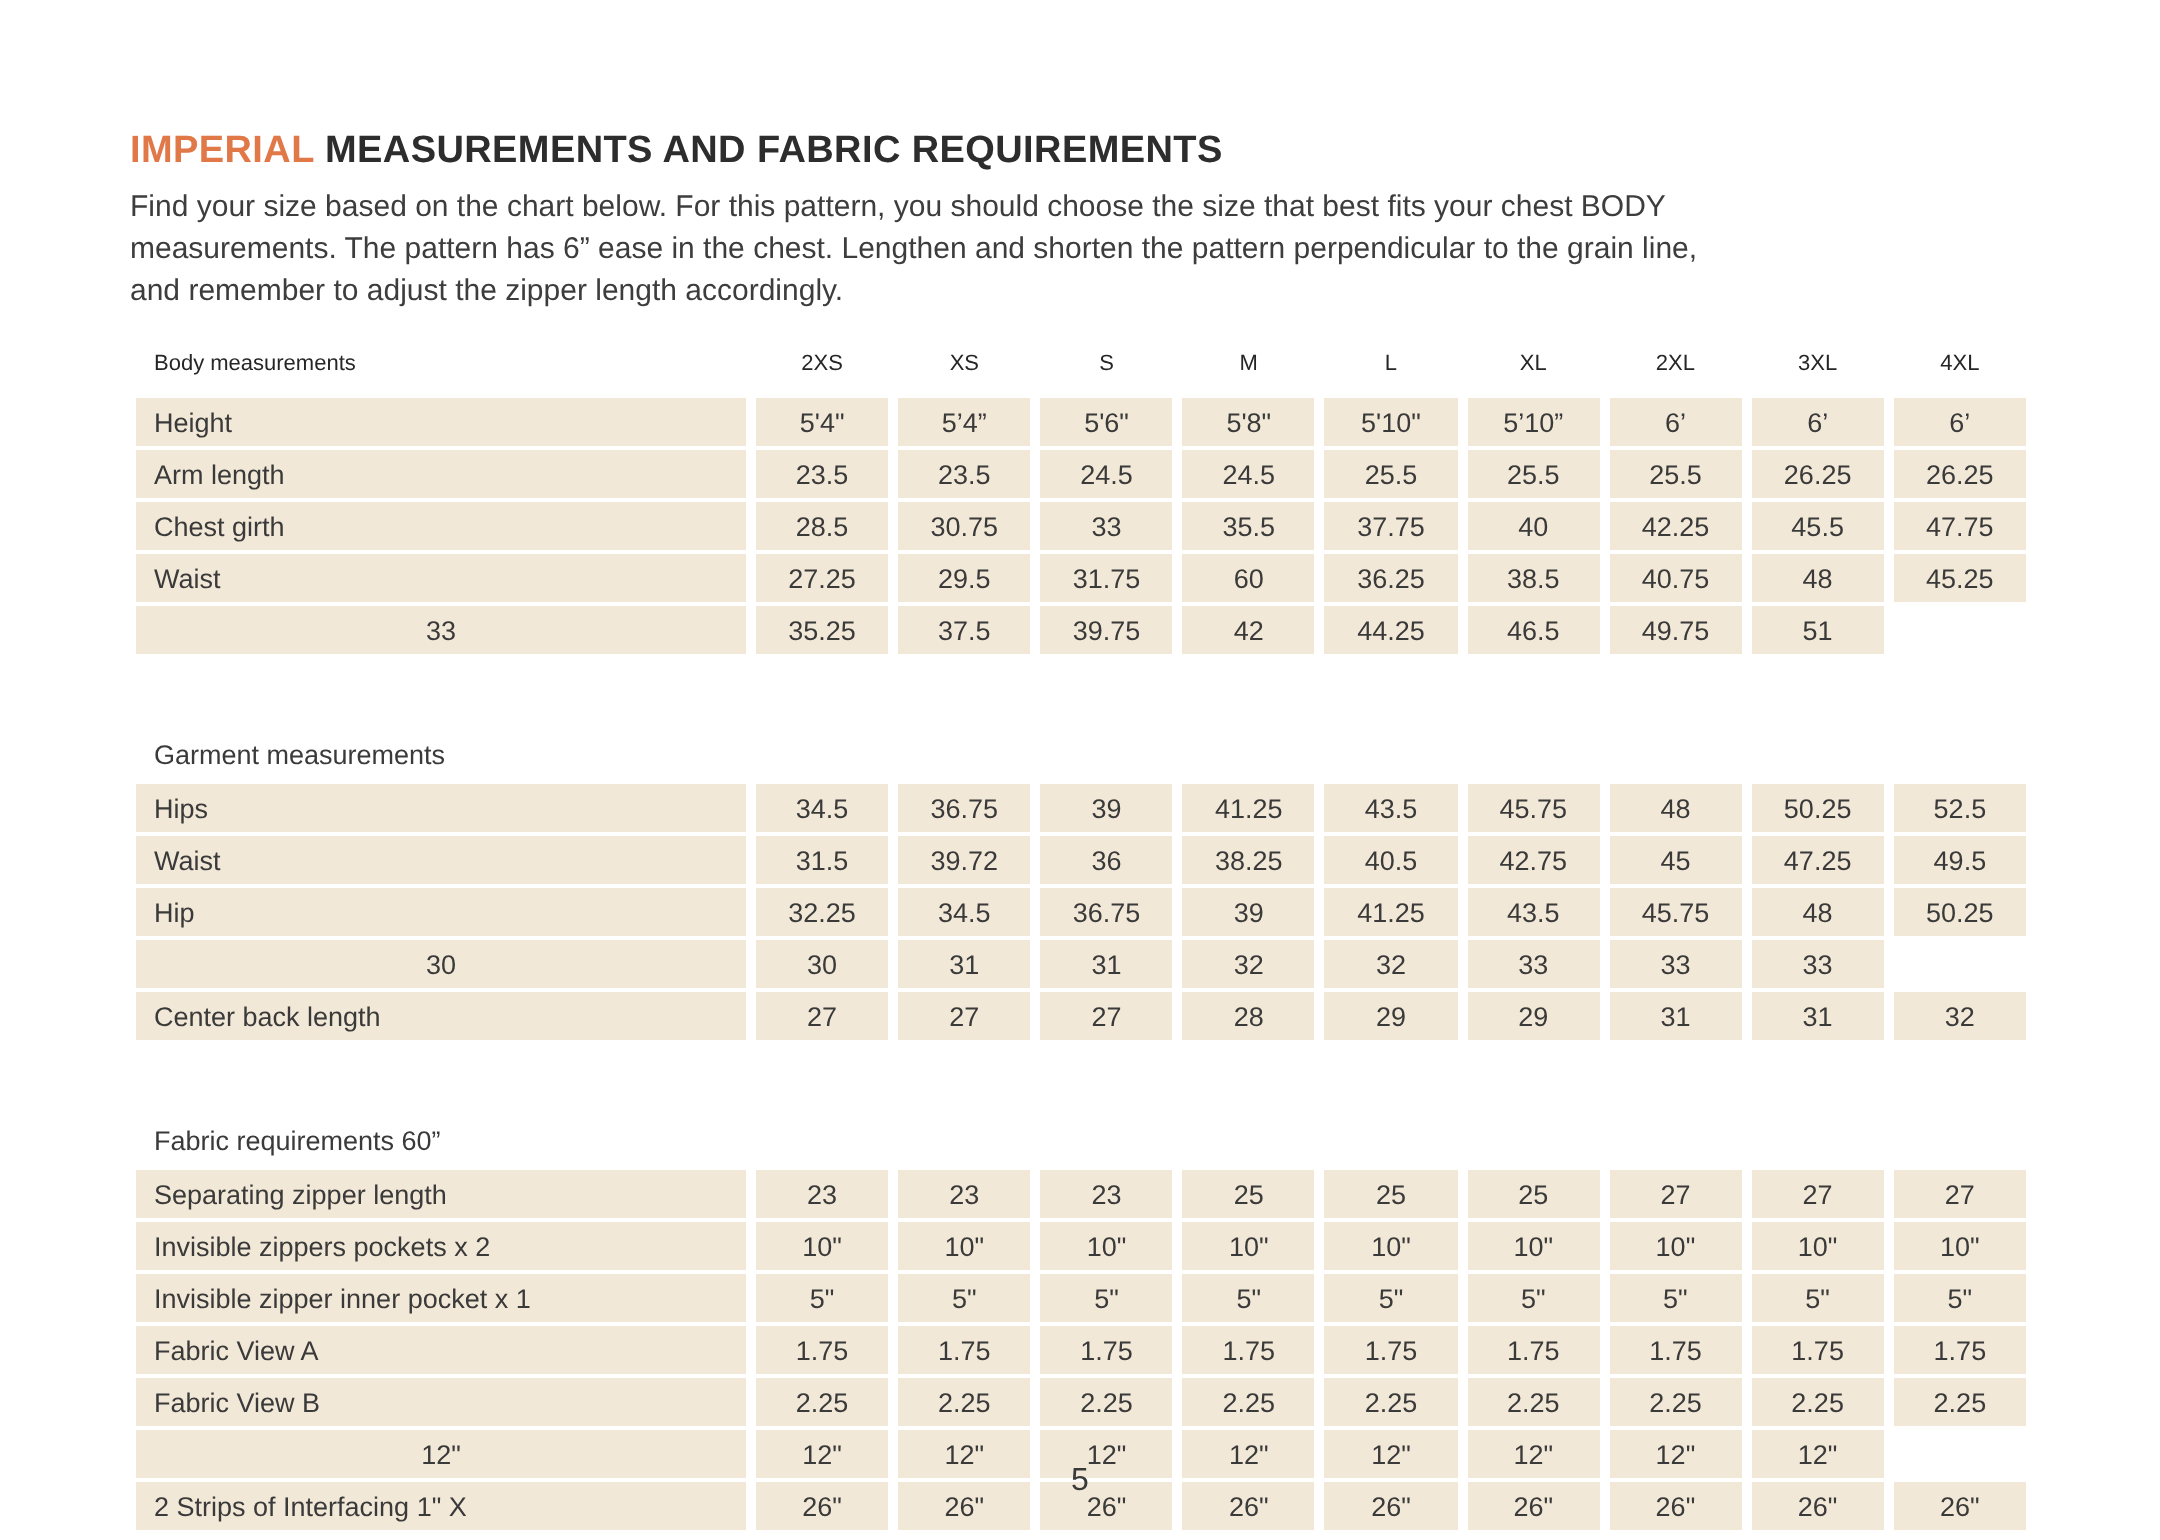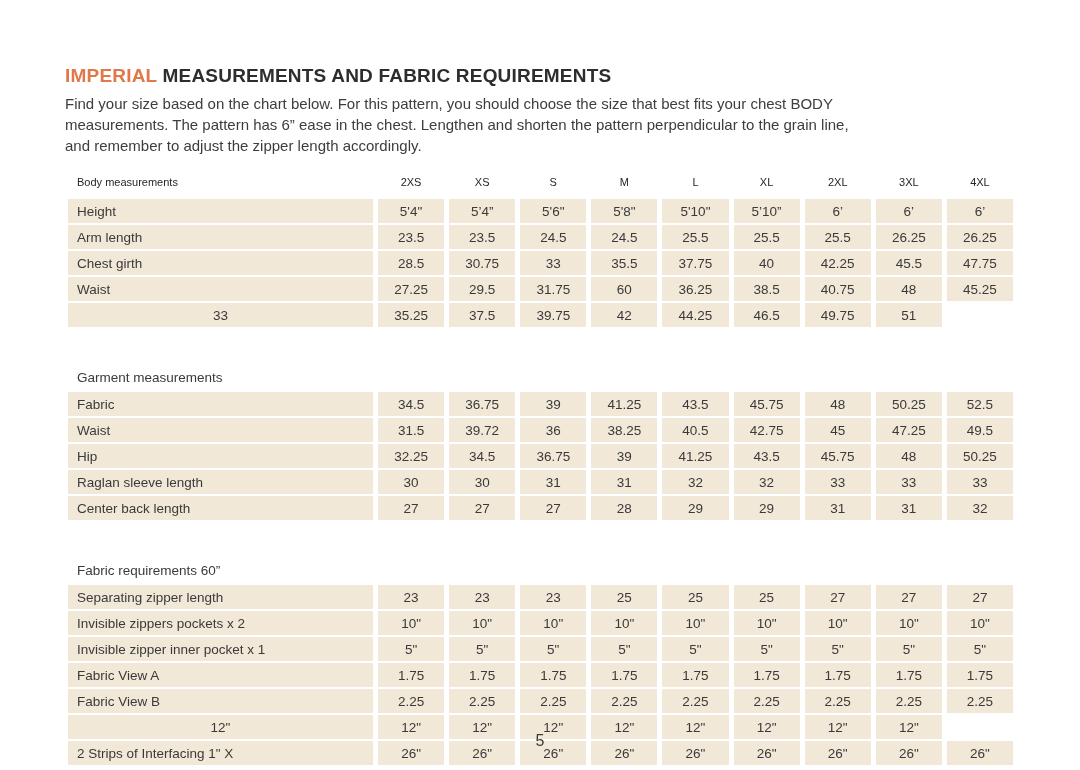--- a/index.html
+++ b/index.html
@@ -119,21 +119,21 @@
             <div class="cell value-cell">37.5</div>
             <div class="cell value-cell">39.75</div>
             <div class="cell value-cell">42</div>
             <div class="cell value-cell">44.25</div>
             <div class="cell value-cell">46.5</div>
             <div class="cell value-cell">49.75</div>
             <div class="cell value-cell">51</div>
           </div>
           <div class="section-title">Garment measurements</div>
           <div class="row">
-            <div class="cell label-cell">Fabric</div>
+            <div class="cell label-cell">Hips</div>
             <div class="cell value-cell">34.5</div>
             <div class="cell value-cell">36.75</div>
             <div class="cell value-cell">39</div>
             <div class="cell value-cell">41.25</div>
             <div class="cell value-cell">43.5</div>
             <div class="cell value-cell">45.75</div>
             <div class="cell value-cell">48</div>
             <div class="cell value-cell">50.25</div>
             <div class="cell value-cell">52.5</div>
           </div>
@@ -155,21 +155,20 @@
             <div class="cell value-cell">34.5</div>
             <div class="cell value-cell">36.75</div>
             <div class="cell value-cell">39</div>
             <div class="cell value-cell">41.25</div>
             <div class="cell value-cell">43.5</div>
             <div class="cell value-cell">45.75</div>
             <div class="cell value-cell">48</div>
             <div class="cell value-cell">50.25</div>
           </div>
           <div class="row">
-            <div class="cell label-cell">Raglan sleeve length</div>
             <div class="cell value-cell">30</div>
             <div class="cell value-cell">30</div>
             <div class="cell value-cell">31</div>
             <div class="cell value-cell">31</div>
             <div class="cell value-cell">32</div>
             <div class="cell value-cell">32</div>
             <div class="cell value-cell">33</div>
             <div class="cell value-cell">33</div>
             <div class="cell value-cell">33</div>
           </div>

